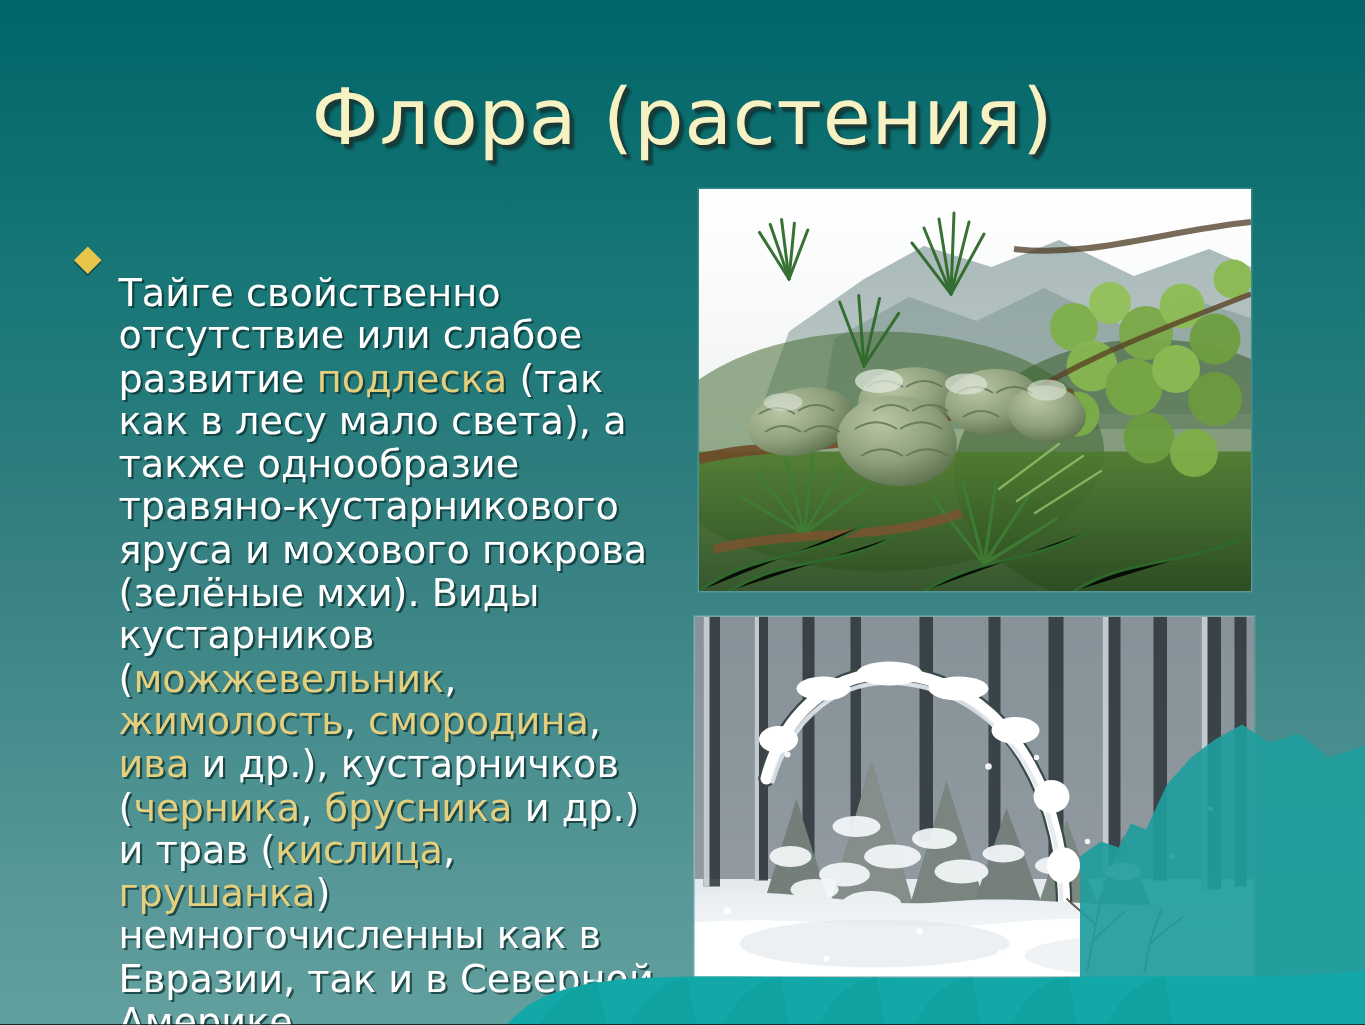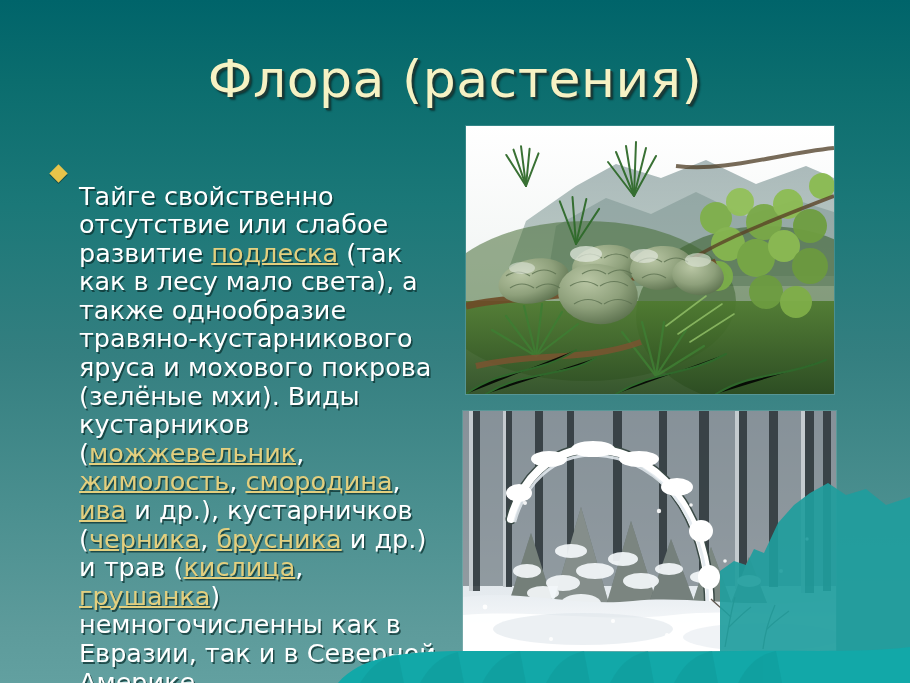--- a/index.html
+++ b/index.html
@@ -54,21 +54,20 @@
   .para{
     flex:1 1 auto;
     color:#ffffff;
     font-size:25.5px;
     line-height:28.6px;
     text-shadow:1.5px 1.5px 0 rgba(12,50,48,.75);
     word-spacing:0px;
   }
   .para .lnk{
     color:#e3cf7e;
-    text-decoration:underline;
     text-underline-offset:1px;
     text-shadow:1.5px 1.5px 0 rgba(12,50,48,.75);
     cursor:pointer;
   }
 
   
   .photo{
     position:absolute;
     overflow:hidden;
     background:#b9c9c6;

